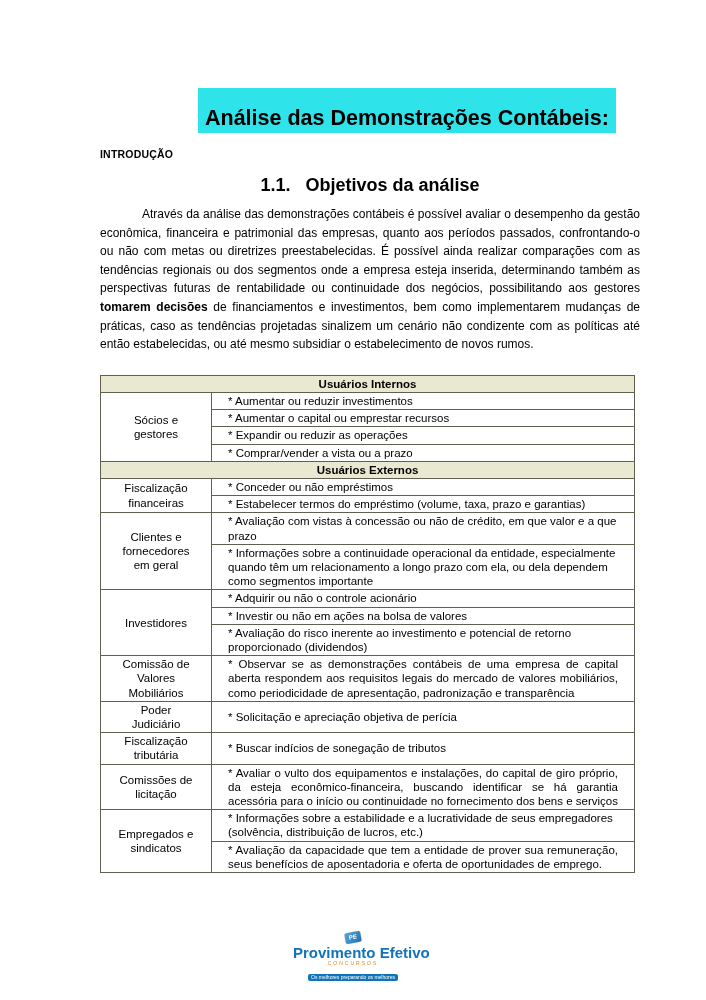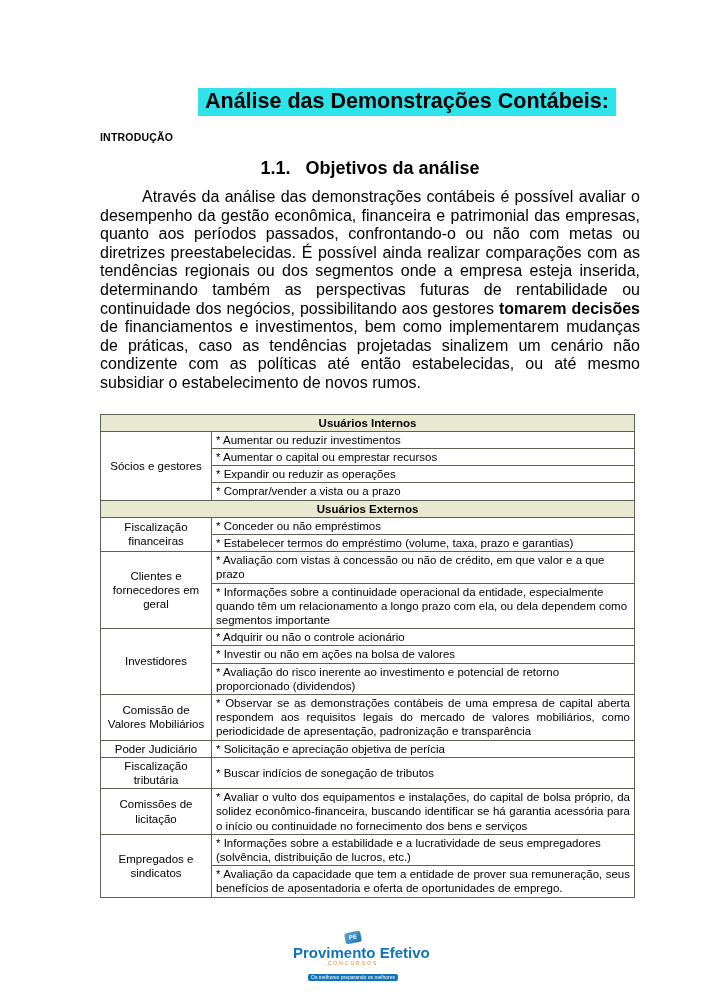--- a/index.html
+++ b/index.html
@@ -11,21 +11,21 @@
     color:#000;
     overflow:hidden;
   }
   .content { position:absolute; left:100px; top:88px; width:540px; }
 
   .title-wrap { margin:0 0 0 0; }
   .title-hl {
     display:inline-block;
     margin-left:98px;
     background:#2ee3e9;
-    padding:1px 7px 2px 7px;
+    padding:18px 7px 2px 7px;
     font-size:21.5px;
     font-weight:bold;
     letter-spacing:0px;
     white-space:nowrap;
   }
   .intro-heading {
     margin-top:15px;
     font-size:10.5px;
     font-weight:bold;
     letter-spacing:0.2px;
@@ -33,39 +33,39 @@
   .section-heading {
     margin-top:15px;
     font-size:18px;
     font-weight:bold;
     text-align:center;
   }
   .section-heading .sh-text { margin-left:15px; }
 
   p.para {
     margin:9px 0 0 0;
-    font-size:16px;
+    font-size:12px;
     line-height:18.6px;
     text-align:justify;
     text-indent:42px;
   }
   p.para.p2 { margin-top:16px; }
 
   table.users {
     margin-top:21px;
     width:535px;
     border-collapse:collapse;
     table-layout:fixed;
   }
   table.users col.c1 { width:111px; }
   table.users td {
     border:1px solid #5f5f52;
     font-size:11.5px;
     line-height:14.2px;
-    padding:1px 4px;
+    padding:1px 16px;
     vertical-align:middle;
   }
   td.hdr {
     background:#e9e9d2;
     font-weight:bold;
     text-align:center;
     font-size:12px;
     padding:1px 2px;
   }
   td.user { text-align:center; }
@@ -198,21 +198,21 @@
           <td class="item">* Solicitação e apreciação objetiva de perícia</td>
         </tr>
 
         <tr>
           <td class="user">Fiscalização tributária</td>
           <td class="item">* Buscar indícios de sonegação de tributos</td>
         </tr>
 
         <tr>
           <td class="user">Comissões de licitação</td>
-          <td class="item j">* Avaliar o vulto dos equipamentos e instalações, do capital de bolsa próprio, da solidez econômico-financeira, buscando identificar se há garantia acessória para o início ou continuidade no fornecimento dos bens e serviços</td>
+          <td class="item j">* Avaliar o vulto dos equipamentos e instalações, do capital de giro próprio, da esteja econômico-financeira, buscando identificar se há garantia acessória para o início ou continuidade no fornecimento dos bens e serviços</td>
         </tr>
 
         <tr>
           <td rowspan="2" class="user">Empregados e sindicatos</td>
           <td class="item">* Informações sobre a estabilidade e a lucratividade de seus empregadores (solvência, distribuição de lucros, etc.)</td>
         </tr>
         <tr>
             <td class="item j">* Avaliação da capacidade que tem a entidade de prover sua remuneração, seus benefícios de aposentadoria e oferta de oportunidades de emprego.</td>
           </tr>
       </tbody>

